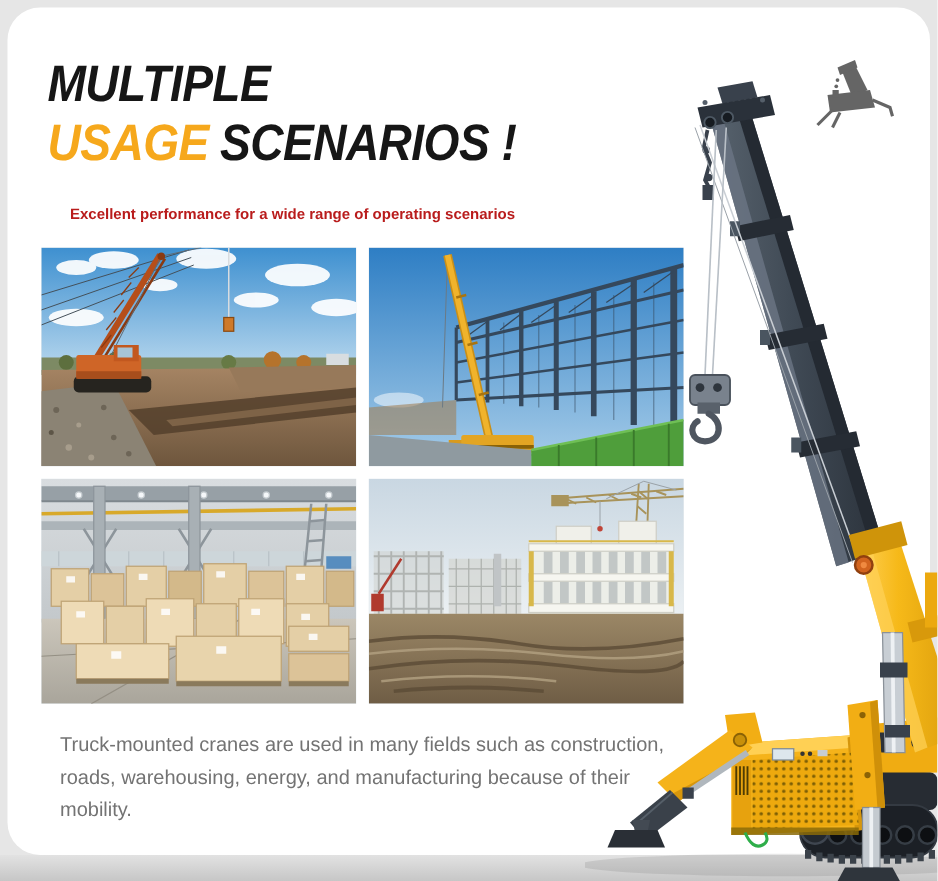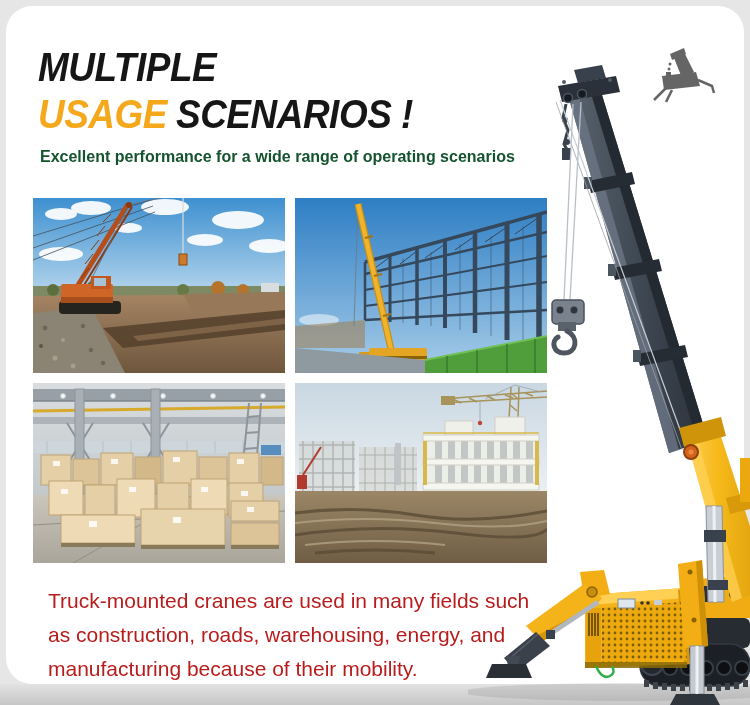--- a/index.html
+++ b/index.html
@@ -17,32 +17,32 @@
     background:linear-gradient(#e2e2e2,#c6c6c6);
   }
   .title{
     position:absolute;left:38px;top:44px;margin:0;
     font-size:41px;line-height:47px;font-weight:800;font-style:italic;
     letter-spacing:-0.5px;color:#161616;white-space:nowrap;
     transform:scaleX(.9);transform-origin:left top;
   }
   .title .hl{color:#F6A81C;margin-right:10px;}
   .subtitle{
-    position:absolute;left:40px;top:148px;margin:0;
-    font-size:16px;font-weight:700;color:#14532d;white-space:nowrap;
+    position:absolute;left:40px;top:148px;margin:16px;
+    font-size:12px;font-weight:700;color:#b91c1c;white-space:nowrap;
   }
   .photo{position:absolute;overflow:hidden;background:#dfe6ea;}
   .photo svg{display:block;}
   #photo1{left:33px;top:198px;width:252px;height:175px;}
   #photo2{left:295px;top:198px;width:252px;height:175px;}
   #photo3{left:33px;top:383px;width:252px;height:180px;}
   #photo4{left:295px;top:383px;width:252px;height:180px;}
   .description{
     position:absolute;left:48px;top:584px;width:492px;margin:0;
-    font-size:21px;line-height:1.62;color:#b91c1c;
+    font-size:16px;line-height:1.62;color:#737373;
   }
   .hero-crane{position:absolute;left:468px;top:60px;width:282px;height:645px;}
   .watermark{position:absolute;left:650px;top:46px;width:66px;height:58px;opacity:.85;}
 </style>
 </head>
 <body>
 
 <div class="card"></div>
 <div class="floor-band"></div>
 

